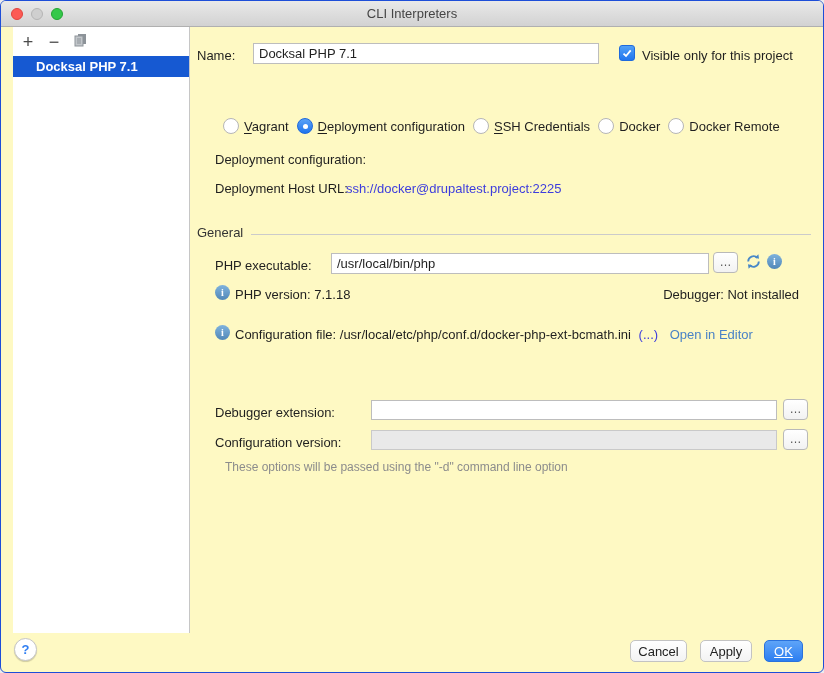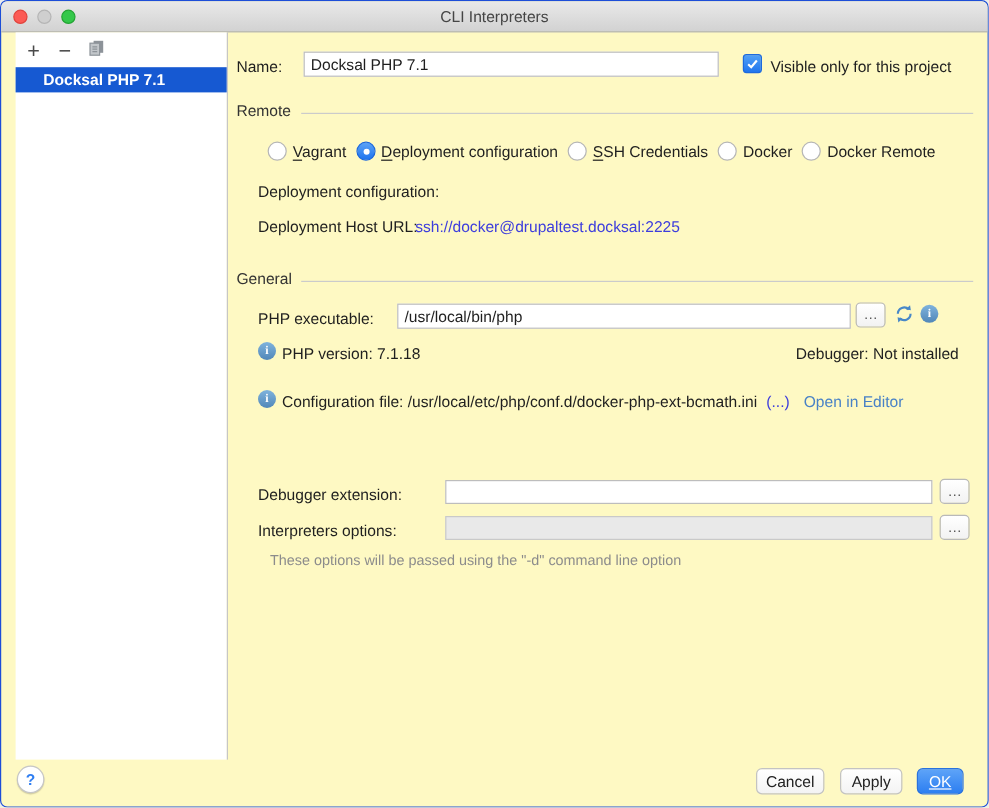--- a/index.html
+++ b/index.html
@@ -125,24 +125,20 @@
 
     <span class="lbl" style="left:8px; top:21px">Name:</span>
     <input class="field" style="left: 64px; top: 16px; width: 346px;" value="Docksal PHP 7.1">
     <div class="cb" style="left:430px; top:18px;">
       <svg width="10" height="9" viewBox="0 0 10 9">
         <polyline points="1.5,4.6 4,7 8.7,1.4" fill="none" stroke="#fff" stroke-width="1.8"></polyline>
       </svg>
     </div>
     <span class="lbl" style="left:453px; top:21px">Visible only for this project</span>
 
-    <div class="sec-hdr" style="top:58px;">
-      <span>Remote</span>
-      <span class="sec-line"></span>
-    </div>
 
     <div class="radio-row">
       <label class="rgroup">
         <span class="radio"></span>
         <span><span class="mn">V</span><span>agrant</span></span>
       </label>
       <label class="rgroup">
         <span class="radio on"></span>
         <span><span class="mn">D</span><span>eployment configuration</span></span>
       </label>
@@ -156,21 +152,21 @@
       </label>
       <label class="rgroup">
         <span class="radio"></span>
         <span><span class="mn"></span><span>Docker Remote</span></span>
       </label>
     </div>
 
     <span class="lbl" style="left:26px; top:125px">Deployment configuration:</span>
 
     <span class="lbl" style="left:26px; top:154px">Deployment Host URL:</span>
-    <span class="abs link-violet" style="left:157px; top:154px">ssh://docker@drupaltest.docksal:2225</span>
+    <span class="abs link-violet" style="left:157px; top:154px">ssh://docker@drupaltest.project:2225</span>
 
     <div class="sec-hdr" style="top:198px;">
       <span>General</span>
       <span class="sec-line"></span>
     </div>
 
     <span class="lbl" style="left:26px; top:231px">PHP executable:</span>
     <input class="field" style="left: 142px; top: 226px; width: 378px;" value="/usr/local/bin/php">
     <button class="browse" style="left:524px; top:225px;">…</button>
     <button class="icbtn" style="left:555px; top:226px;">
@@ -192,21 +188,21 @@
       <span>Configuration file: /usr/local/etc/php/conf.d/docker-php-ext-bcmath.ini</span>
       <span class="link-violet" style="margin-left:4px">(...)</span>
       <span class="link-blue" style="margin-left:8px">Open in Editor</span>
     </span>
 
 
     <span class="lbl" style="left:26px; top:378px">Debugger extension:</span>
     <input class="field" style="left: 182px; top: 373px; width: 406px; height: 20px;" value="">
     <button class="browse" style="left:594px; top:372px;">…</button>
 
-    <span class="lbl" style="left:26px; top:408px">Interpreters options:</span>
+    <span class="lbl" style="left:26px; top:408px">Configuration version:</span>
     <input class="field" style="left: 182px; top: 403px; width: 406px; height: 20px;" disabled="" value="">
     <button class="browse" style="left:594px; top:402px;">…</button>
 
     <span class="note" style="left:36px; top:433px">These options will be passed using the "-d" command line option</span>
   </div>
 
   <div class="footer">
     <button class="help">?</button>
     <button class="btn btn-cancel">Cancel</button>
     <button class="btn btn-apply">Apply</button>

